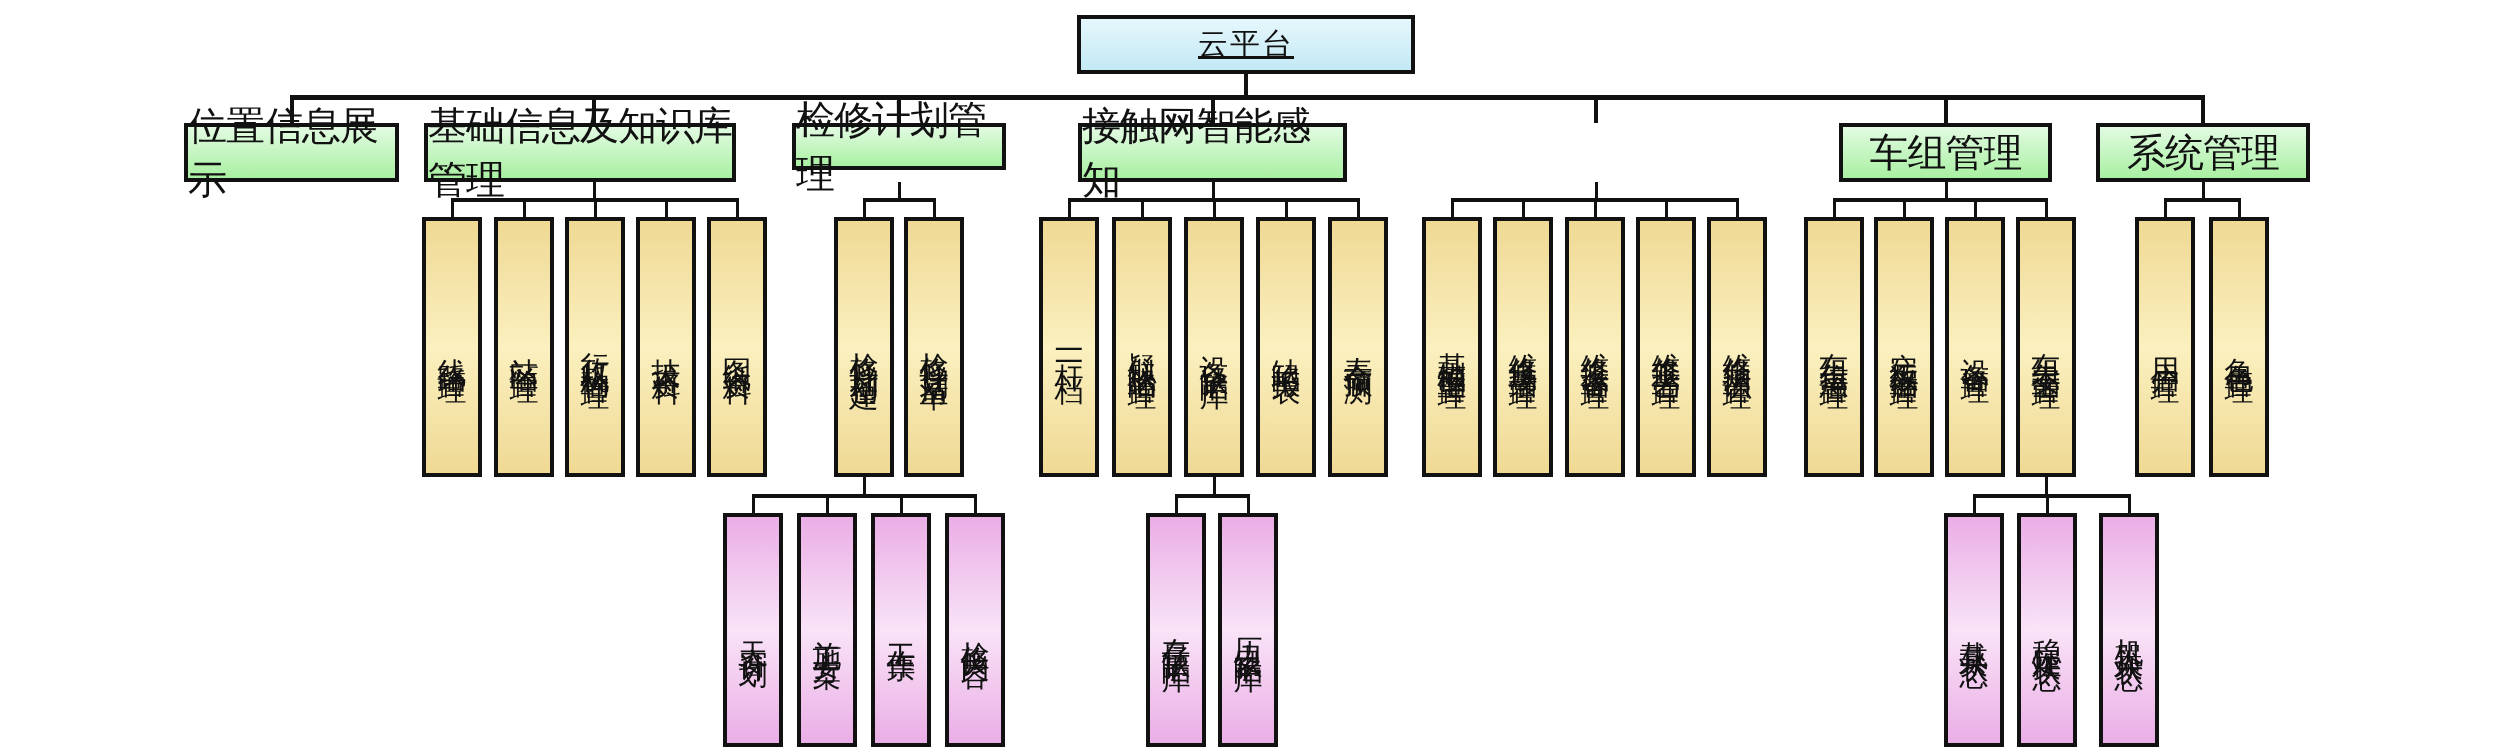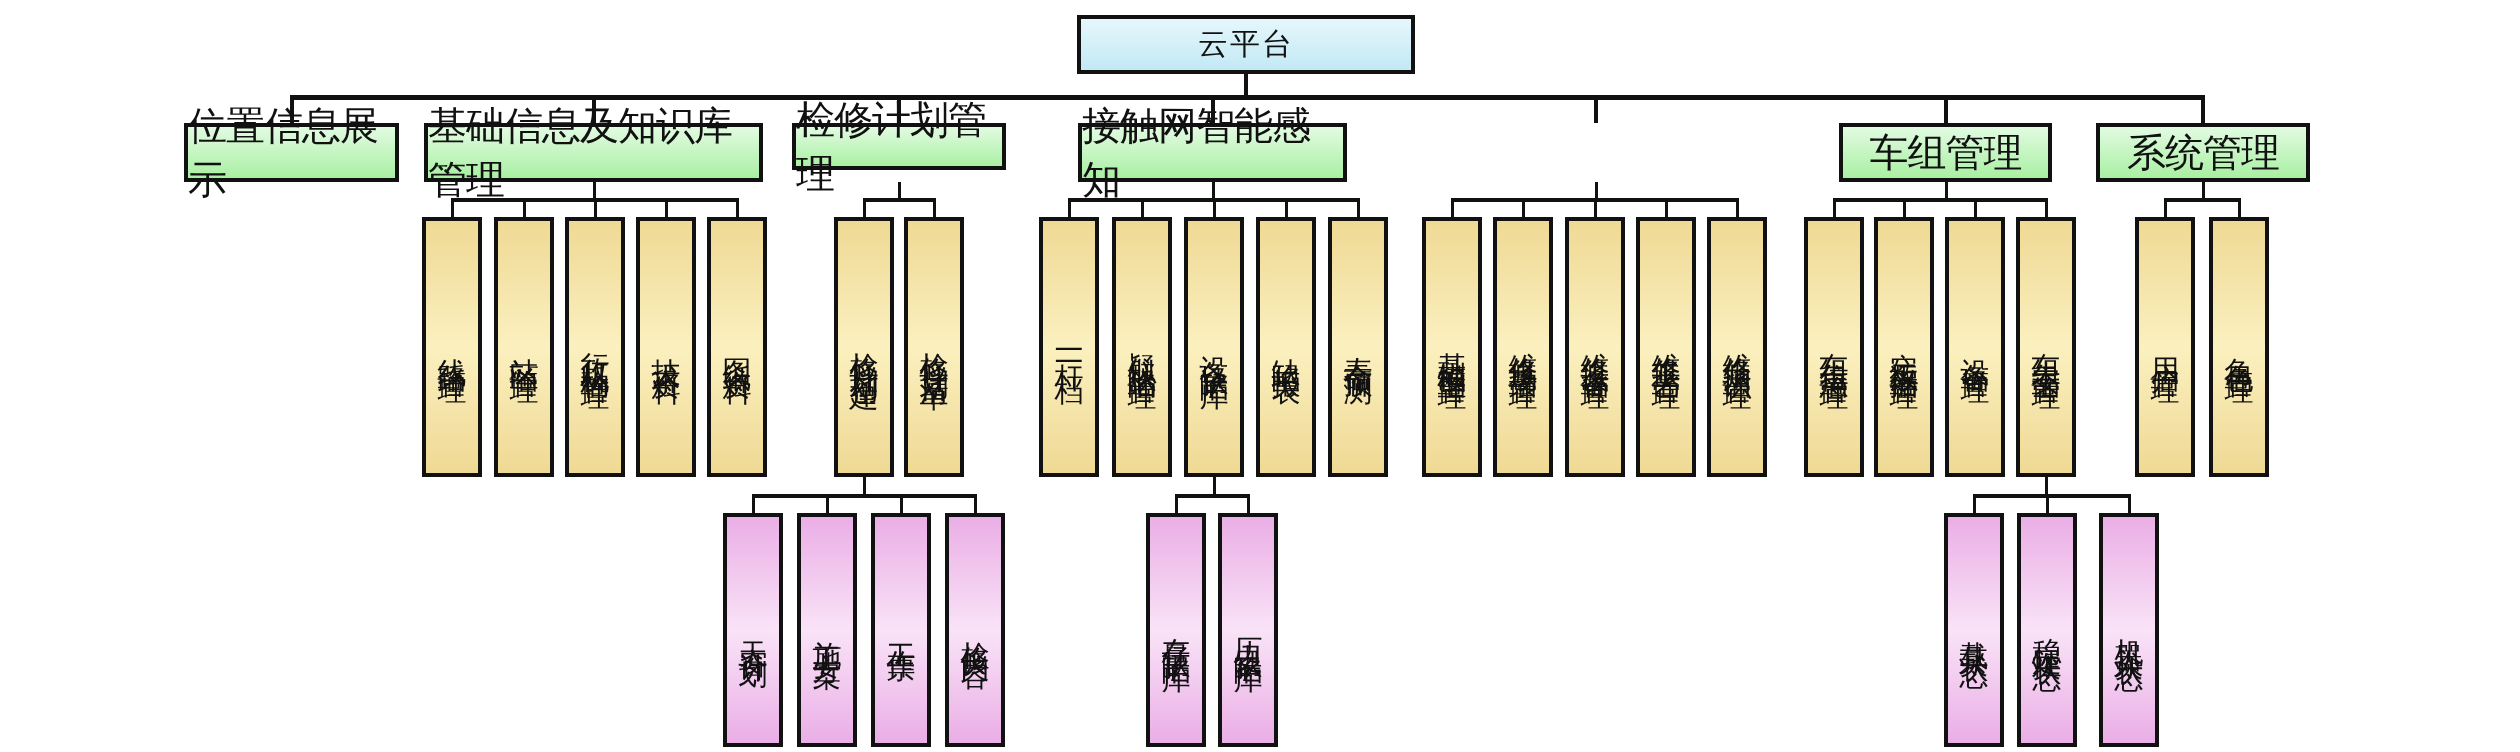--- a/index.html
+++ b/index.html
@@ -1,21 +1,21 @@
 <!DOCTYPE html>
 <html><head>
 <meta charset="utf-8">
 <style>
   html, body { margin: 0; padding: 0; background: #ffffff; }
   body { width: 2520px; height: 752px; position: relative; overflow: hidden;
          font-family: "DejaVu Sans", "Liberation Sans", sans-serif; }
   #canvas { position: absolute; left: 0; top: 0; width: 2520px; height: 752px; }
   .node { position: absolute; box-sizing: border-box; border: 4px solid #111;
           display: flex; align-items: center; justify-content: center; color: #111; }
-  .root { background: linear-gradient(#e6f7fc, #c2e9f5); font-size: 30px; letter-spacing: 2px; }
+  .root { background: linear-gradient(#e6f7fc, #c2e9f5); font-size: 30px; letter-spacing: 2px; text-decoration: underline; }
   .l2 { background: linear-gradient(#e2fbe2, #a9f0a2); font-size: 39px; letter-spacing: -1px; }
   .l3 { background: linear-gradient(to right, #efd994, #fbeebd 50%, #efd994);
         background: linear-gradient(#efd994, #fbf0bf 50%, #efd994); font-size: 29px; }
   .l4 { background: linear-gradient(#eaaee6, #f9e3f7 50%, #eaaee6); font-size: 29px; }
   .vtext { writing-mode: vertical-rl; text-orientation: upright; letter-spacing: 6px; line-height: 1; }
   .line { position: absolute; background: #111; }
   .hline { height: 5px; }
   .vline { width: 4px; }
   .thin.hline { height: 4px; }
   .thin.vline { width: 3px; }
@@ -28,21 +28,21 @@
   <div class="node root" id="root-node" style="left: 1077px; top: 15px; width: 338px; height: 59px;">
     <span>云平台</span>
   </div>
 <div class="line vline" style="left: 1244px; top: 74px; height: 23px;"></div>
     <div class="line hline" style="left: 290px; top: 95px; width: 1915px;"></div>
     <div class="line vline" style="left: 290px; top: 97px; height: 26px;"></div>
     <div class="node l2" style="left: 184px; top: 123px; width: 215px; height: 59px;">
       <span>位置信息展示</span>
     </div>
     <div class="line vline" style="left: 592px; top: 97px; height: 26px;"></div>
-    <div class="node l2" style="left: 424px; top: 123px; width: 339px; height: 59px;">
+    <div class="node l2" style="left: 424px; top: 123px; width: 312px; height: 59px;">
       <span>基础信息及知识库管理</span>
     </div>
     <div class="line thin vline" style="left: 593px; top: 182px; height: 16px;"></div>
     <div class="line thin hline" style="left: 451px; top: 198px; width: 288px;"></div>
     <div class="line thin vline" style="left: 451px; top: 198px; height: 19px;"></div>
     <div class="node l3" style="left: 422px; top: 217px; width: 60px; height: 260px;">
       <span class="vtext">线路管理</span>
     </div>
     <div class="line thin vline" style="left: 523px; top: 198px; height: 19px;"></div>
     <div class="node l3" style="left: 494px; top: 217px; width: 60px; height: 260px;">

